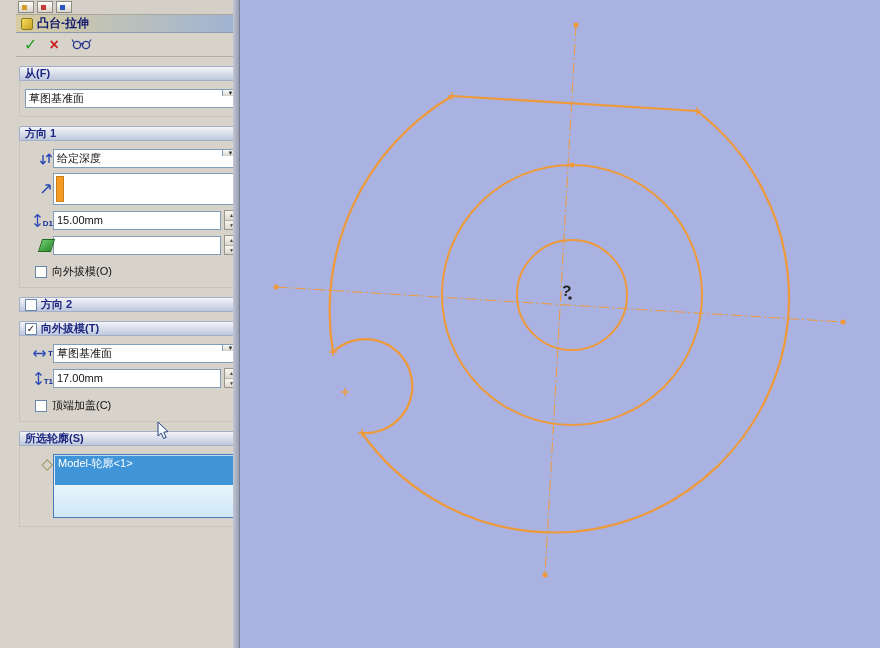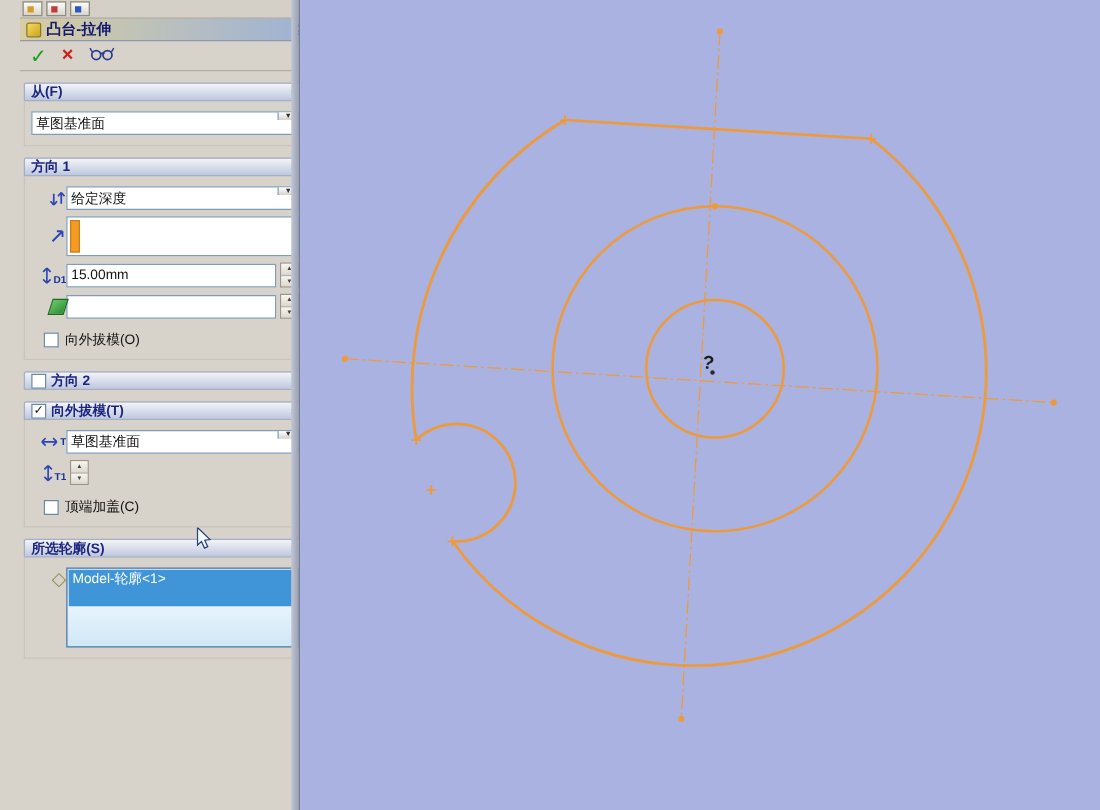--- a/index.html
+++ b/index.html
@@ -229,20 +229,21 @@
             <span class="combo-btn">▼</span>
           </div>
         </div>
         <div class="row">
           <span class="icon-cell dim-ic">
             <svg width="9" height="15">
                 <path d="M4.5 1.5 v12 M4.5 1.5 l-3 3 M4.5 1.5 l3 3 M4.5 13.5 l-3 -3 M4.5 13.5 l3 -3" stroke="#2b46b5" stroke-width="1.3" fill="none"></path>
               </svg>
             <i class="dim-lb">T1</i>
           </span>
+          <input class="textbox" readonly="" value="17.00mm" style="">
           <span class="spinner">
             <span>▲</span>
             <span>▼</span>
           </span>
         </div>
         <div class="row" style="margin-left:12px; margin-top:10px;">
           <label class="cb-row">
             <span class="cb"></span>
             <span>顶端加盖(C)</span>
           </label>

